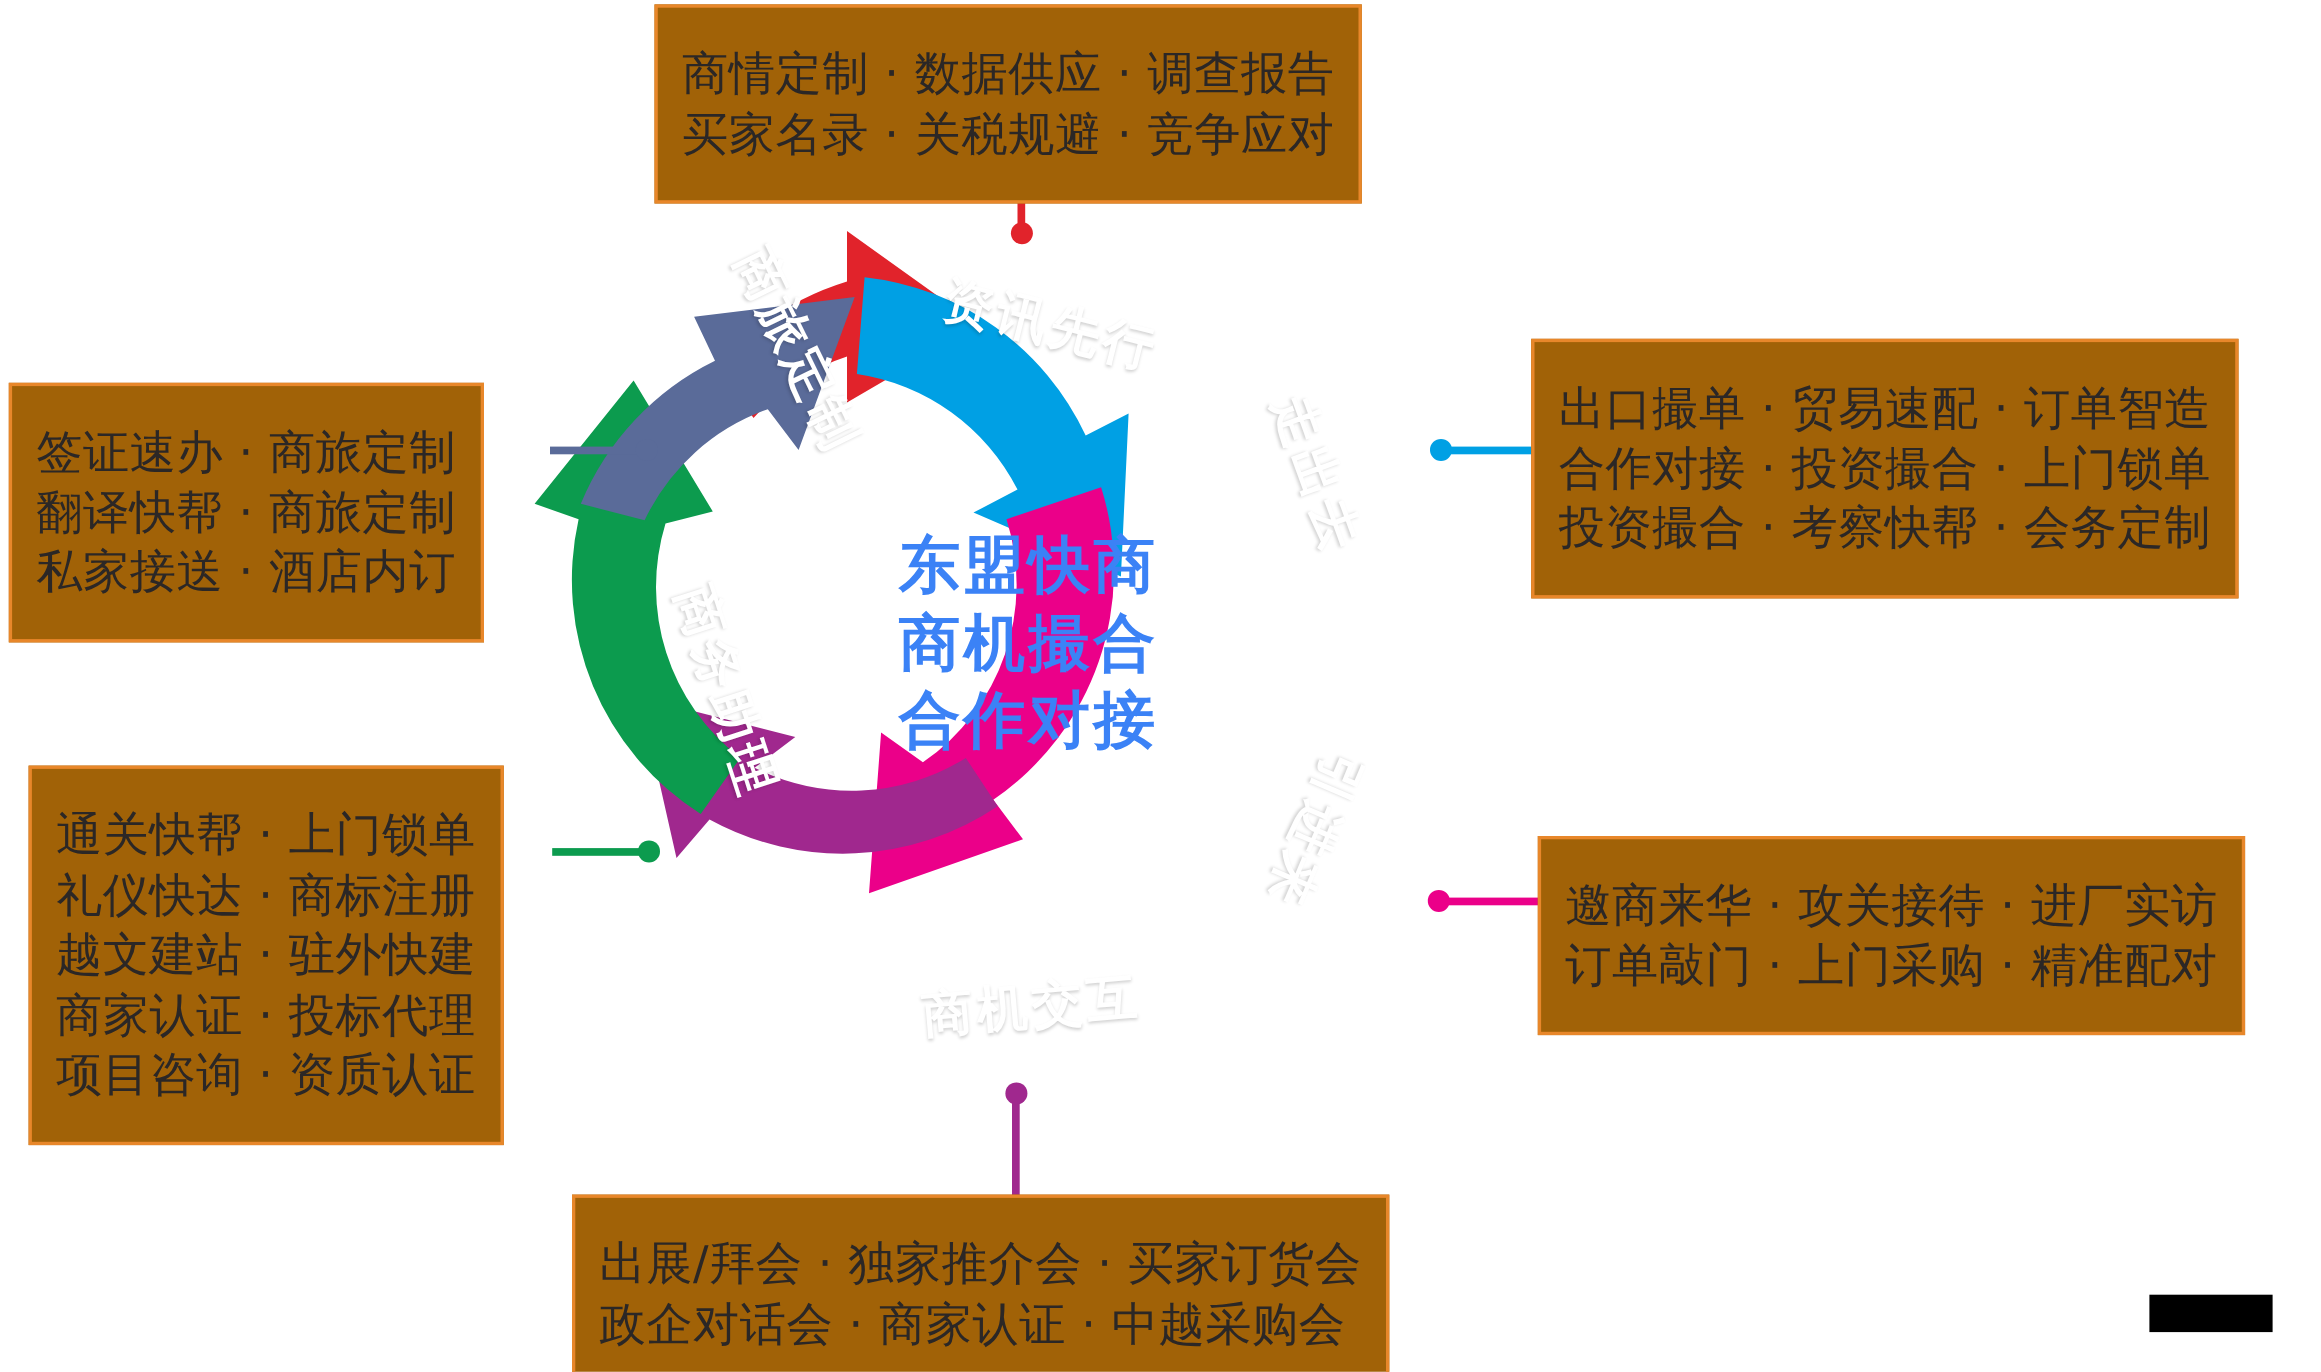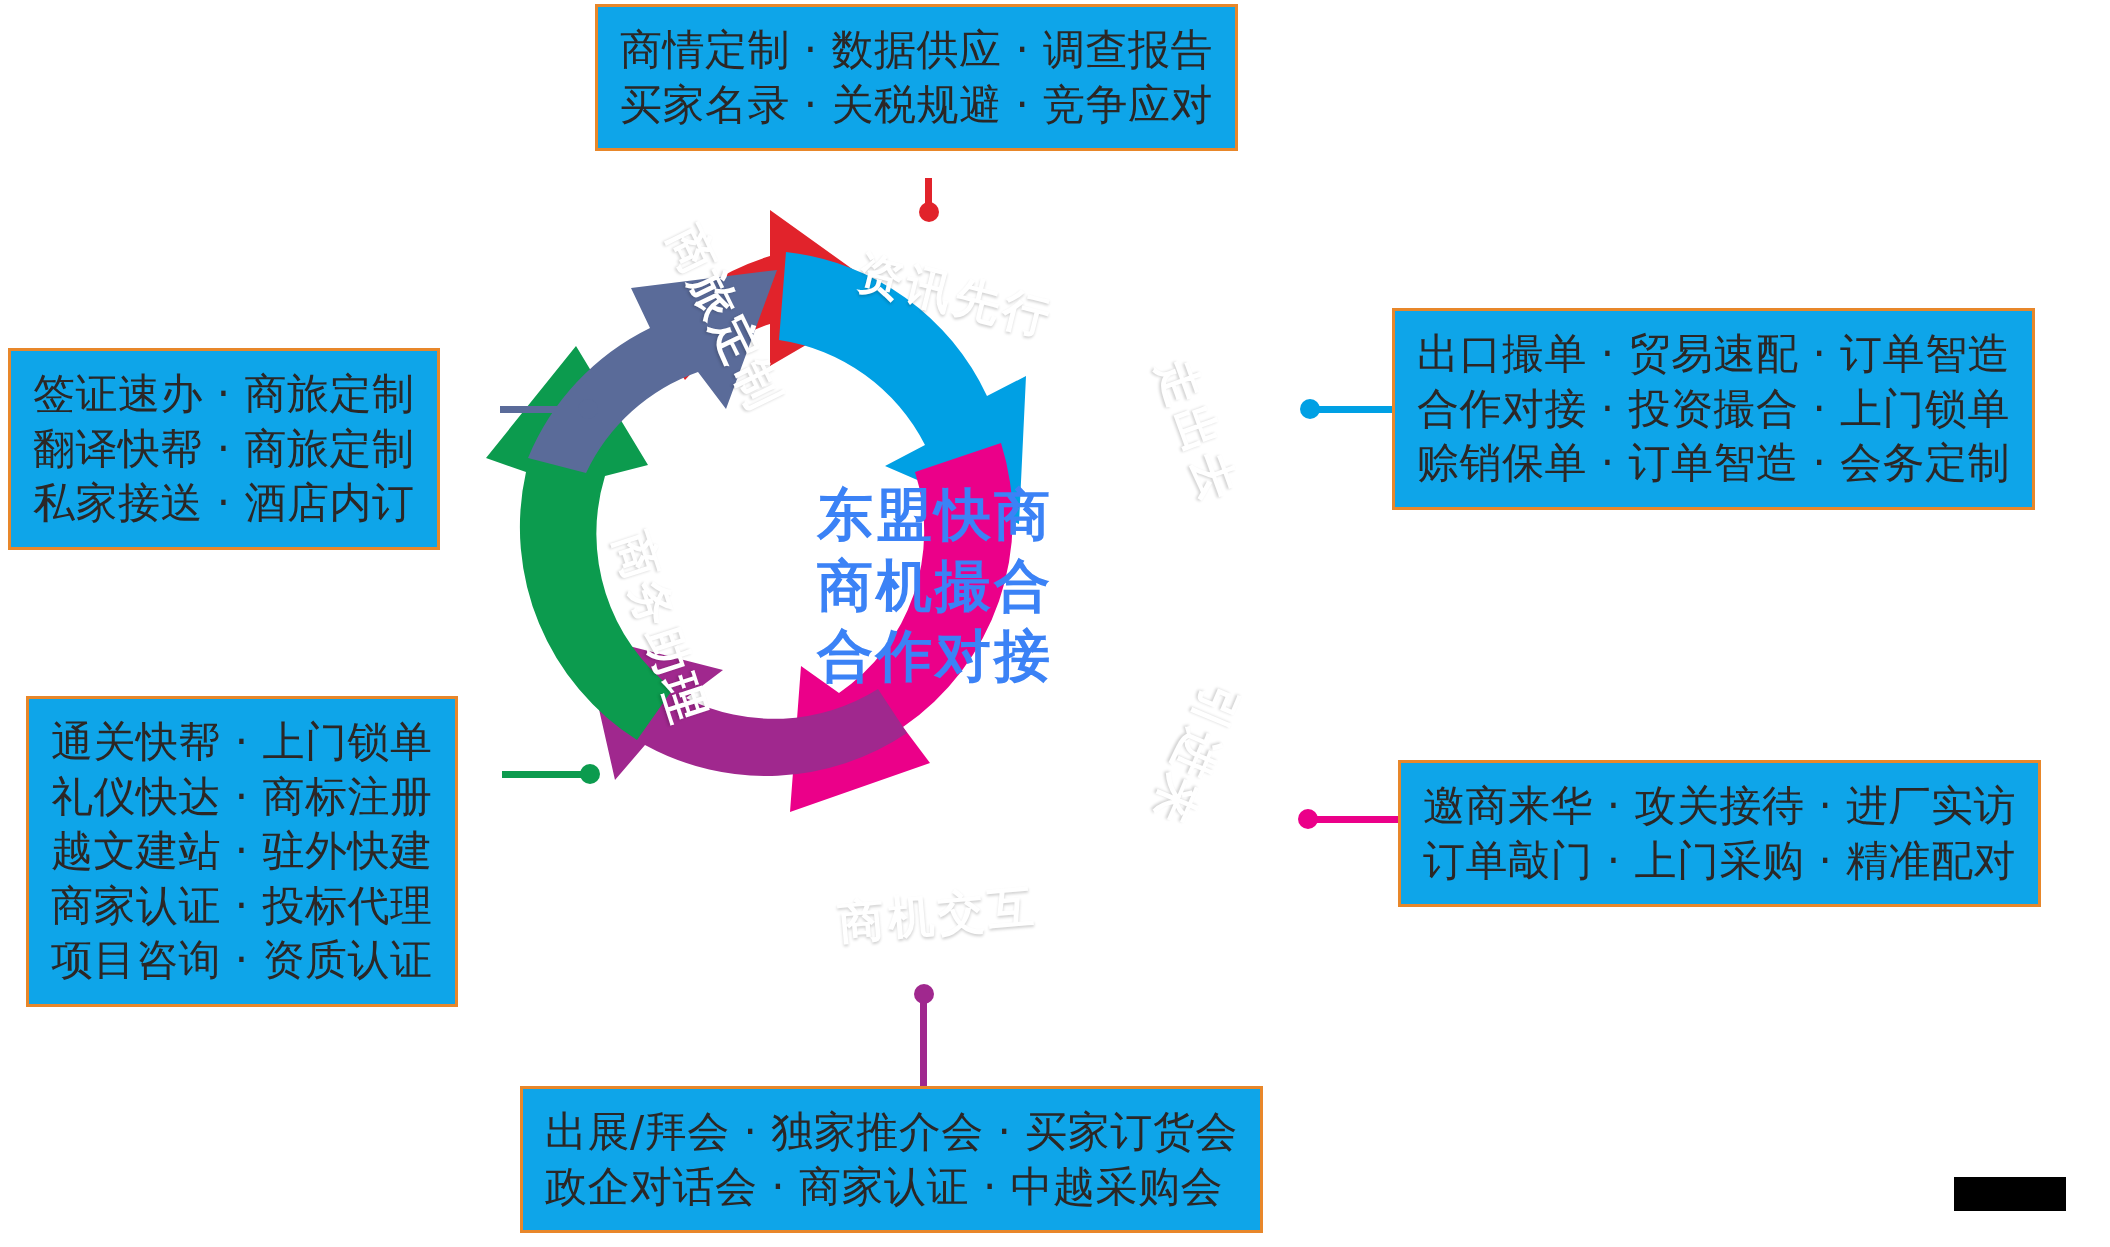--- a/index.html
+++ b/index.html
@@ -6,26 +6,26 @@
   body{width:2110px;height:1247px;position:relative;overflow:hidden;
        font-family:"DejaVu Sans","Liberation Sans",sans-serif;}
 
   .stage{position:absolute;left:0;top:0;width:2110px;height:1247px;}
 
   
   .callout{
     position:absolute;
     box-sizing:border-box;
     border:3px solid #E8872A;
-    background:#0ea5e9;
+    background:#a16207;
     color:#2b2726;
     font-size:42px;
     line-height:1.30;
     letter-spacing:0.5px;
-    padding:16px 22px;
+    padding:33px 22px;
     white-space:nowrap;
   }
   .callout .ln{display:block;}
 
   #box-top      {left:595px;  top:4px;    }
   #box-right-top{left:1392px; top:308px;  }
   #box-left-top {left:8px;    top:348px;  }
   #box-left-bot {left:26px;   top:696px;  }
   #box-right-bot{left:1398px; top:760px;  }
   #box-bottom   {left:508px;  top:1086px;margin-left:12px; }
@@ -156,21 +156,21 @@
   </div>
 
   <div class="callout" id="box-top">
     <span class="ln">商情定制 · 数据供应 · 调查报告</span>
     <span class="ln">买家名录 · 关税规避 · 竞争应对</span>
   </div>
 
   <div class="callout" id="box-right-top">
     <span class="ln">出口撮单 · 贸易速配 · 订单智造</span>
     <span class="ln">合作对接 · 投资撮合 · 上门锁单</span>
-    <span class="ln">赊销保单 · 订单智造 · 会务定制</span>
+    <span class="ln">投资撮合 · 考察快帮 · 会务定制</span>
   </div>
 
   <div class="callout" id="box-right-bot">
     <span class="ln">邀商来华 · 攻关接待 · 进厂实访</span>
     <span class="ln">订单敲门 · 上门采购 · 精准配对</span>
   </div>
 
   <div class="callout" id="box-bottom">
     <span class="ln">出展/拜会 · 独家推介会 · 买家订货会</span>
     <span class="ln">政企对话会 · 商家认证 · 中越采购会</span>

